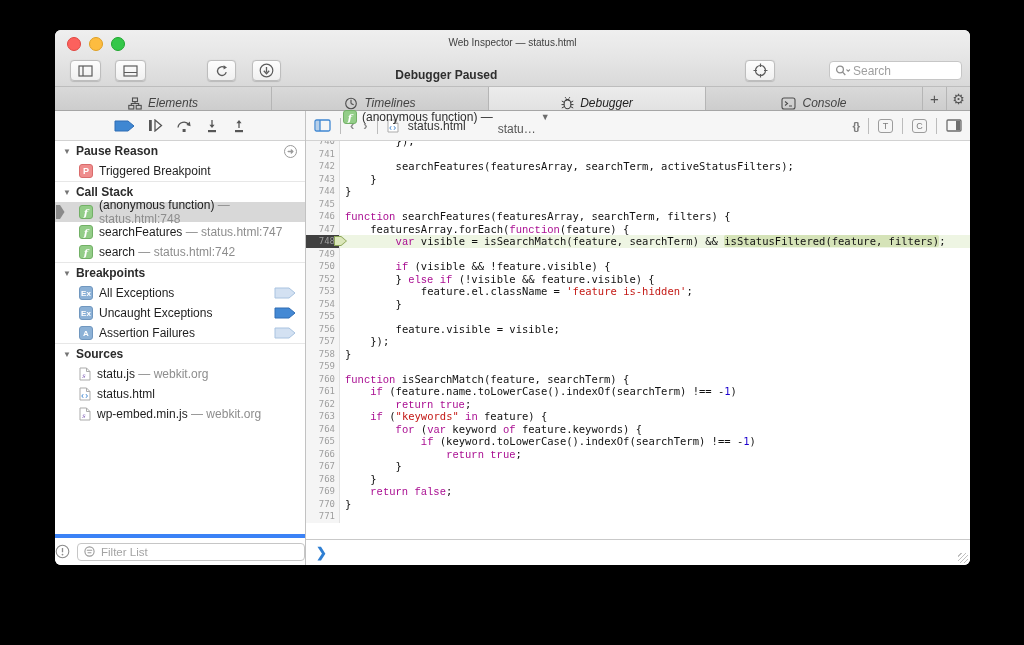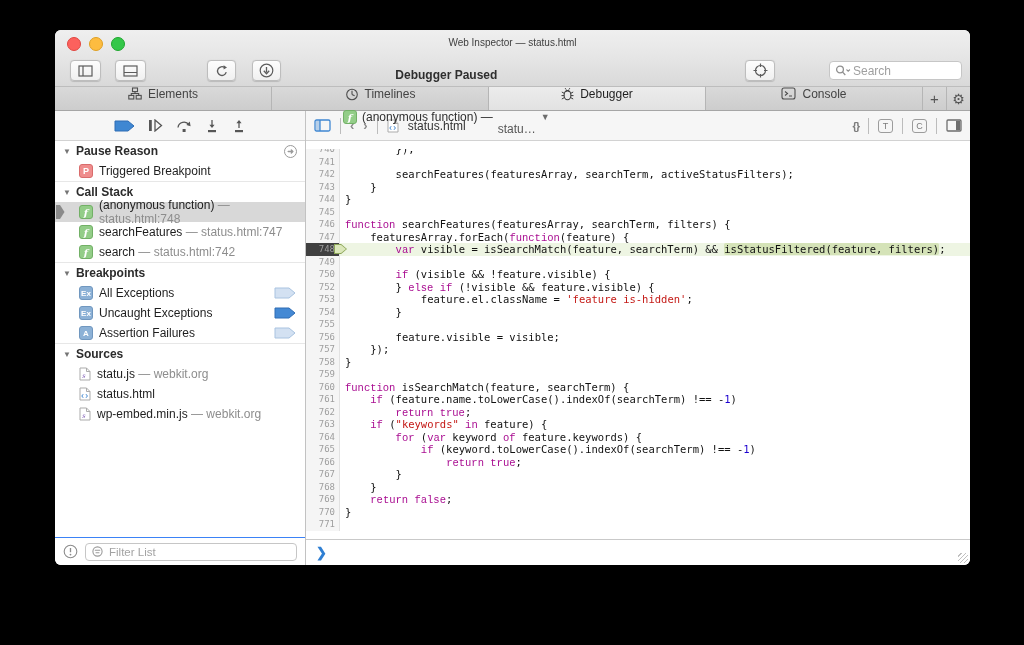--- a/index.html
+++ b/index.html
@@ -35,22 +35,22 @@
   
   .badge{width:14px;height:14px;border-radius:3px;display:inline-flex;align-items:center;
          justify-content:center;font-size:9px;font-weight:700;color:#fff;flex:none;box-sizing:border-box;}
   .badge.fn{background:#93cd88;border:1px solid #72b066;font-family:"DejaVu Serif",serif;
          font-style:italic;font-size:10px;}
   .badge.bp{background:#ef8d8d;border:1px solid #d96c6c;}
   .badge.ex{background:#8cb1d6;border:1px solid #7097bf;font-size:8px;}
   
   .tabbar{height:23px;background:linear-gradient(#d9d9d9,#cdcdcd);border-top:1px solid #bdbdbd;
           border-bottom:1px solid #a6a6a6;display:flex;flex:none;box-sizing:content-box;}
-  .tab{flex:1;display:flex;align-items:flex-start;justify-content:center;gap:6px;font-size:12px;
-       color:#444;border-right:1px solid #b5b5b5;}
+  .tab{flex:1;display:flex;align-items:flex-end;justify-content:center;gap:6px;font-size:12px;
+       color:#444;border-right:1px solid #b5b5b5;font-style:italic;}
   .tab:first-child{border-left:none;}
   .tab.active{background:linear-gradient(#ececec,#e2e2e2);color:#1f1f1f;}
   .tab svg{flex:none;}
   .tabplus,.tabgear{flex:none;width:23px;display:flex;align-items:center;justify-content:center;
        color:#555;border-right:1px solid #b5b5b5;font-size:15px;}
   .tabgear{border-right:none;font-size:14px;}
   
   .main{flex:1;display:flex;min-height:0;}
   .sidebar{width:250px;flex:none;background:#fff;border-right:1px solid #c2c2c2;
            display:flex;flex-direction:column;min-height:0;}
@@ -63,38 +63,38 @@
   .disc{font-size:8px;color:#757575;}
   .goto{margin-left:auto;width:13px;height:13px;border-radius:50%;border:1px solid #9a9a9a;
         color:#9a9a9a;font-size:8px;display:flex;align-items:center;justify-content:center;box-sizing:border-box;}
   .row{height:20px;display:flex;align-items:center;gap:6px;padding-left:24px;font-size:12px;
        color:#1e1e1e;position:relative;}
   .row .loc{color:#8d8d8d;}
   .row.sel{background:#d8d8d8;}
   .frame-ptr{position:absolute;left:1px;top:3px;}
   .bp-toggle{margin-left:auto;margin-right:9px;flex:none;}
   .src-origin{color:#8d8d8d;}
-  .filterbar{height:27px;flex:none;border-top:1px solid #3b82f6;display:flex;align-items:center;
-             padding:0 8px;gap:7px;}
+  .filterbar{height:27px;flex:none;border-top:4px solid #3b82f6;display:flex;align-items:center;
+             padding:0 0;gap:7px;}
   .filterinput{flex:1;height:18px;border:1px solid #c6c6c6;border-radius:4px;background:#fff;
              display:flex;align-items:center;gap:4px;padding:0 6px;box-sizing:border-box;}
   .filterinput input{border:none;outline:none;flex:1;font-size:11.5px;color:#333;min-width:0;
              background:transparent;font-family:"Liberation Sans",sans-serif;}
   .filterinput input::placeholder{color:#a3a3a3;}
   
   .content{flex:1;display:flex;flex-direction:column;min-width:0;}
   .navbar{height:29px;flex:none;background:#f6f6f6;border-bottom:1px solid #d2d2d2;
           display:flex;align-items:center;padding:0 8px;gap:9px;font-size:12px;color:#333;}
   .navbar .grow{flex:1;}
   .navchev{color:#8a8a8a;font-size:13px;font-weight:700;}
   .minibox{width:15px;height:14px;border:1px solid #9c9c9c;border-radius:3px;color:#7c7c7c;
           font-size:9px;display:flex;align-items:center;justify-content:center;box-sizing:border-box;}
   .curly{color:#7c7c7c;font-size:11px;font-weight:700;letter-spacing:-1px;}
   
-  .codearea{flex:1;overflow:hidden;background:#fff;position:relative;margin-top:8px;}
+  .codearea{flex:1;overflow:hidden;background:#fff;position:relative;}
   .code-lines{margin-top:-6px;}
   .code-row{display:flex;height:12.5px;line-height:12.5px;
             font-family:"DejaVu Sans Mono",monospace;font-size:10.5px;white-space:pre;}
   .code-row .ln{width:29px;flex:none;text-align:right;padding-right:4px;background:#f5f5f5;
             border-right:1px solid #e2e2e2;color:#9e9e9e;font-size:9px;position:relative;}
   .code-row .cl{padding-left:5px;color:#111;}
   .code-row.current{background:#eef5e3;}
   .code-row.current .ln{background:#404040;}
   .t-k{color:#a90d91;font-family:Liberation Mono, monospace;}
   .t-s{color:#c41a16;}

